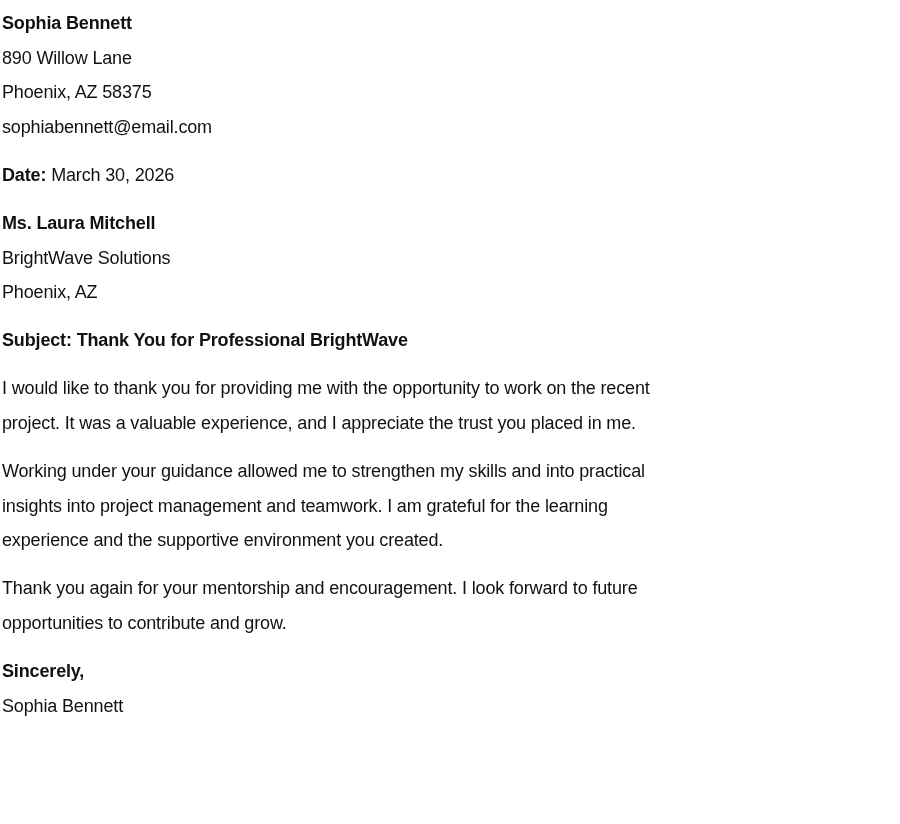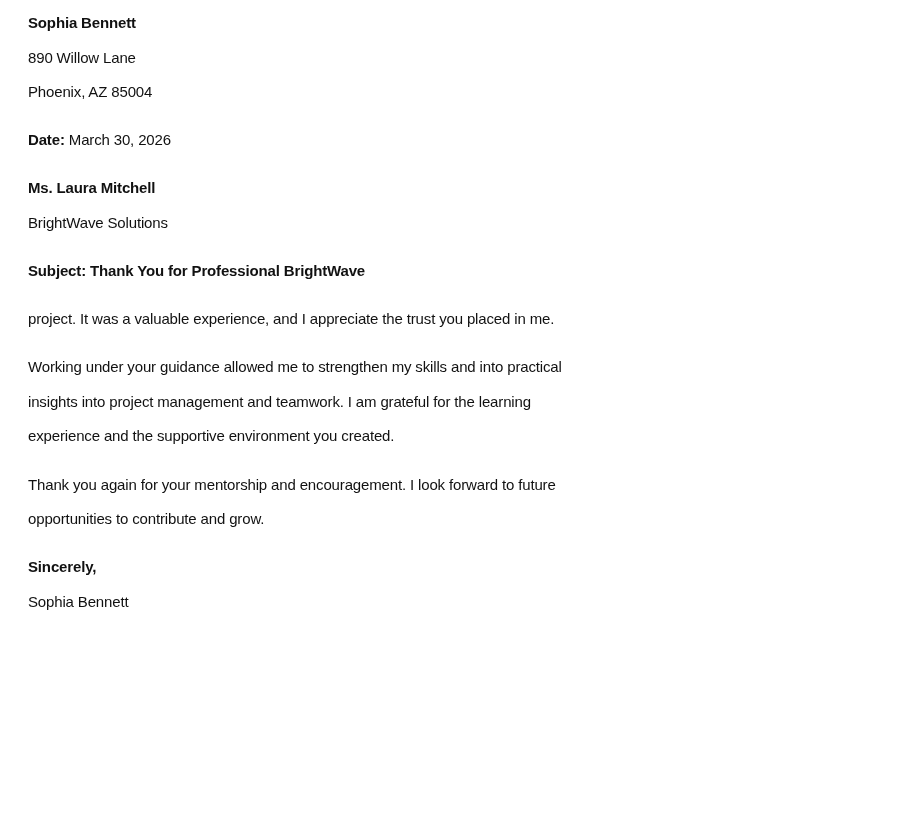--- a/index.html
+++ b/index.html
@@ -9,22 +9,22 @@
     }
     body {
       width: 900px;
       height: 824px;
       overflow: hidden;
       font-family: "Liberation Sans", "DejaVu Sans", sans-serif;
       color: #111111;
     }
     .letter {
       position: relative;
-      padding: 6px 0 0 28px;
-      font-size: 15px;
+      padding: 6px 0 0 2px;
+      font-size: 18px;
       line-height: 34.6px;
       letter-spacing: -0.15px;
     }
     .block {
       margin: 0 0 13.5px 0;
     }
     .line {
       display: block;
       white-space: nowrap;
     }
@@ -37,44 +37,47 @@
     }
   </style>
 </head>
 <body>
 
 <div class="letter">
 
   <div class="block">
     <span class="line bold">Sophia Bennett</span>
     <span class="line">890 Willow Lane</span>
-    <span class="line">Phoenix, AZ 85004</span>
+    <span class="line">Phoenix, AZ 58375</span>
+    <span class="line">sophiabennett@email.com</span>
   </div>
 
   <div class="block">
     <span class="line">
       <span class="bold">Date:</span>
       <span>March 30, 2026</span>
     </span>
   </div>
 
   <div class="block">
     <span class="line bold">Ms. Laura Mitchell</span>
     <span class="line">BrightWave Solutions</span>
+    <span class="line">Phoenix, AZ</span>
   </div>
 
   <div class="block">
     <span class="line bold">
       <span>Subject:</span>
       <span>Thank You for Professional BrightWave</span>
     </span>
   </div>
 
 
   <div class="para">
+    <span class="line">I would like to thank you for providing me with the opportunity to work on the recent</span>
     <span class="line">project. It was a valuable experience, and I appreciate the trust you placed in me.</span>
   </div>
 
   <div class="para">
     <span class="line">Working under your guidance allowed me to strengthen my skills and into practical</span>
     <span class="line">insights into project management and teamwork. I am grateful for the learning</span>
     <span class="line">experience and the supportive environment you created.</span>
   </div>
 
   <div class="para">

